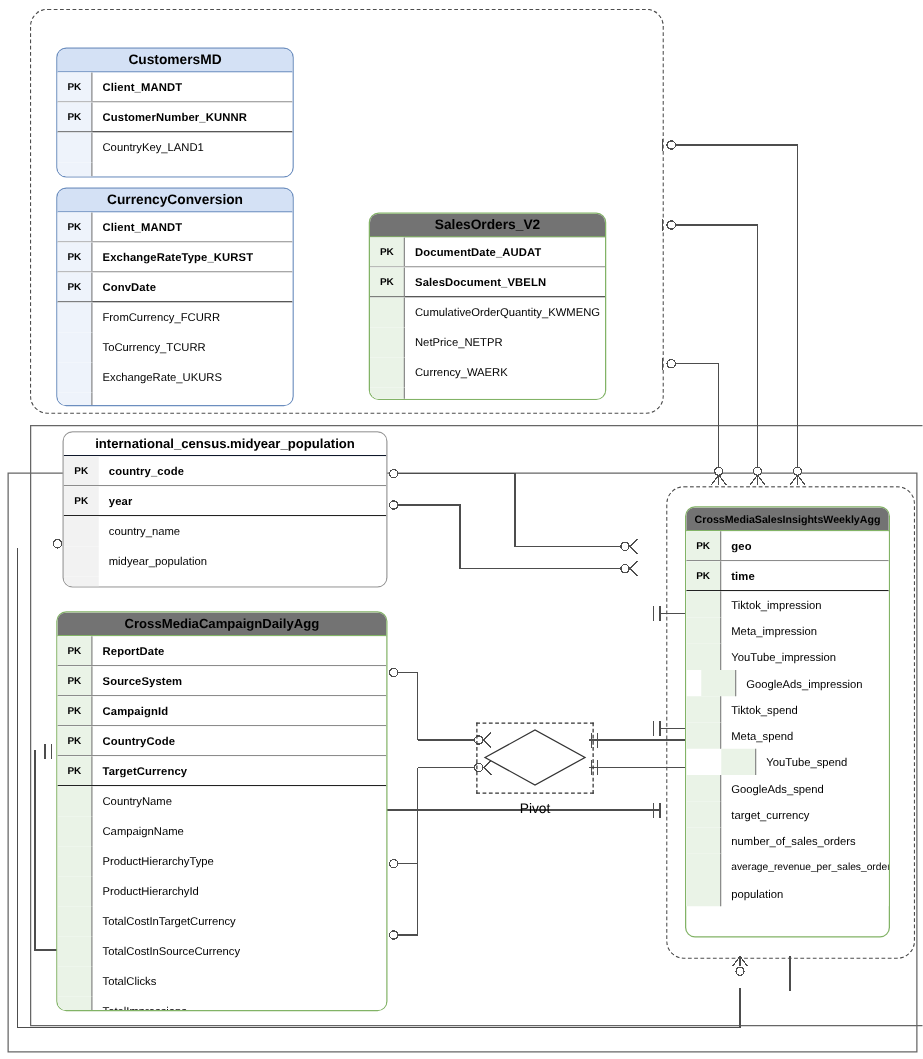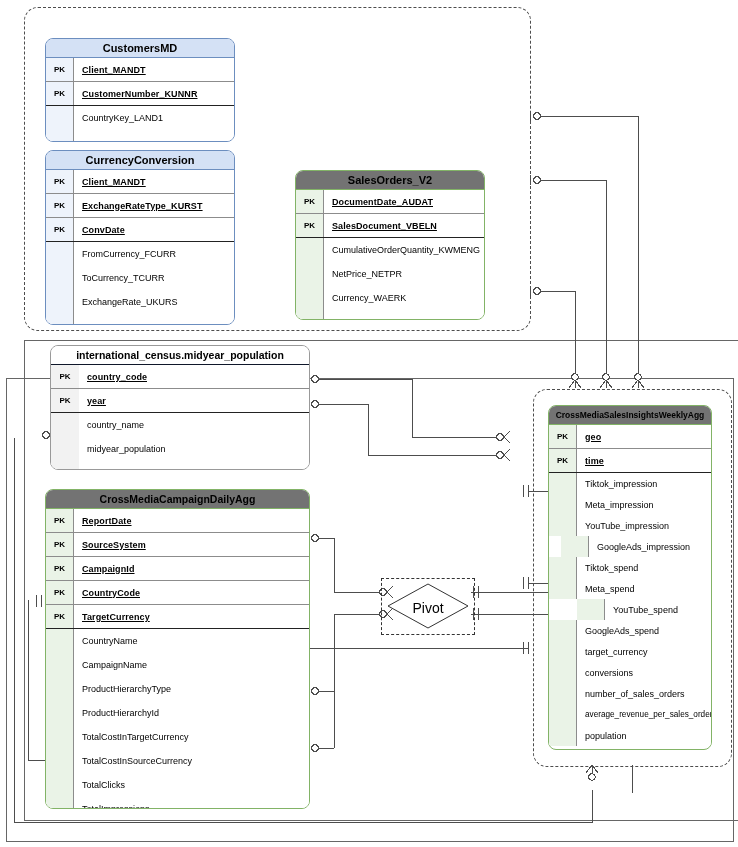--- a/index.html
+++ b/index.html
@@ -88,21 +88,20 @@
   .entity.green .row .key-cell { border-right: 0.8px solid #8c8c8c; background: #eaf3e7; }
   .row .name-cell {
     padding-left: 8px;
     font-size: 9px;
     color: #000;
     white-space: nowrap;
     overflow: hidden;
   }
   .row.pk-row .name-cell {
     font-weight: bold;
-    text-decoration: underline;
     letter-spacing: 0.1px;
   }
   .attr-body {
     background: #ffffff;
   }
   .attr-line {
     display: flex;
     align-items: center;
     height: 24px;
     box-sizing: border-box;
@@ -126,23 +125,24 @@
     letter-spacing: 1px;
   }
   
   .pivot-box {
     position: absolute;
     border: 1.5px dashed #333;
     box-sizing: border-box;
   }
   .pivot-label {
     position: absolute;
-    font-size: 14px;
+    font-size: 11px;
     color: #000;
     text-align: center;
+    margin-top: 41px;
   }
 </style>
 </head>
 <body>
 
 <div id="canvas">
 
   <div class="group-solid" style="left:6px; top:378px; width:726px; height:462px;"></div>
   <div class="group-solid" style="left:24px; top:340px; width:1002px; height:479px;"></div>
 
@@ -490,24 +490,20 @@
       <div class="attr-line" style="height:21px;">
           <div class="key-cell"></div>
           <div class="name-cell">GoogleAds_spend</div>
         </div>
       <div class="attr-line" style="height:21px;">
           <div class="key-cell"></div>
           <div class="name-cell">target_currency</div>
         </div>
       <div class="attr-line" style="height:21px;">
           <div class="key-cell"></div>
-          <div class="name-cell">conversions</div>
-        </div>
-      <div class="attr-line" style="height:21px;">
-          <div class="key-cell"></div>
           <div class="name-cell">number_of_sales_orders</div>
         </div>
       <div class="attr-line" style="height:21px;">
           <div class="key-cell"></div>
           <div class="name-cell" style="font-size:8.2px;">average_revenue_per_sales_order</div>
         </div>
       <div class="attr-line" style="height:21px;">
           <div class="key-cell"></div>
           <div class="name-cell">population</div>
         </div>

